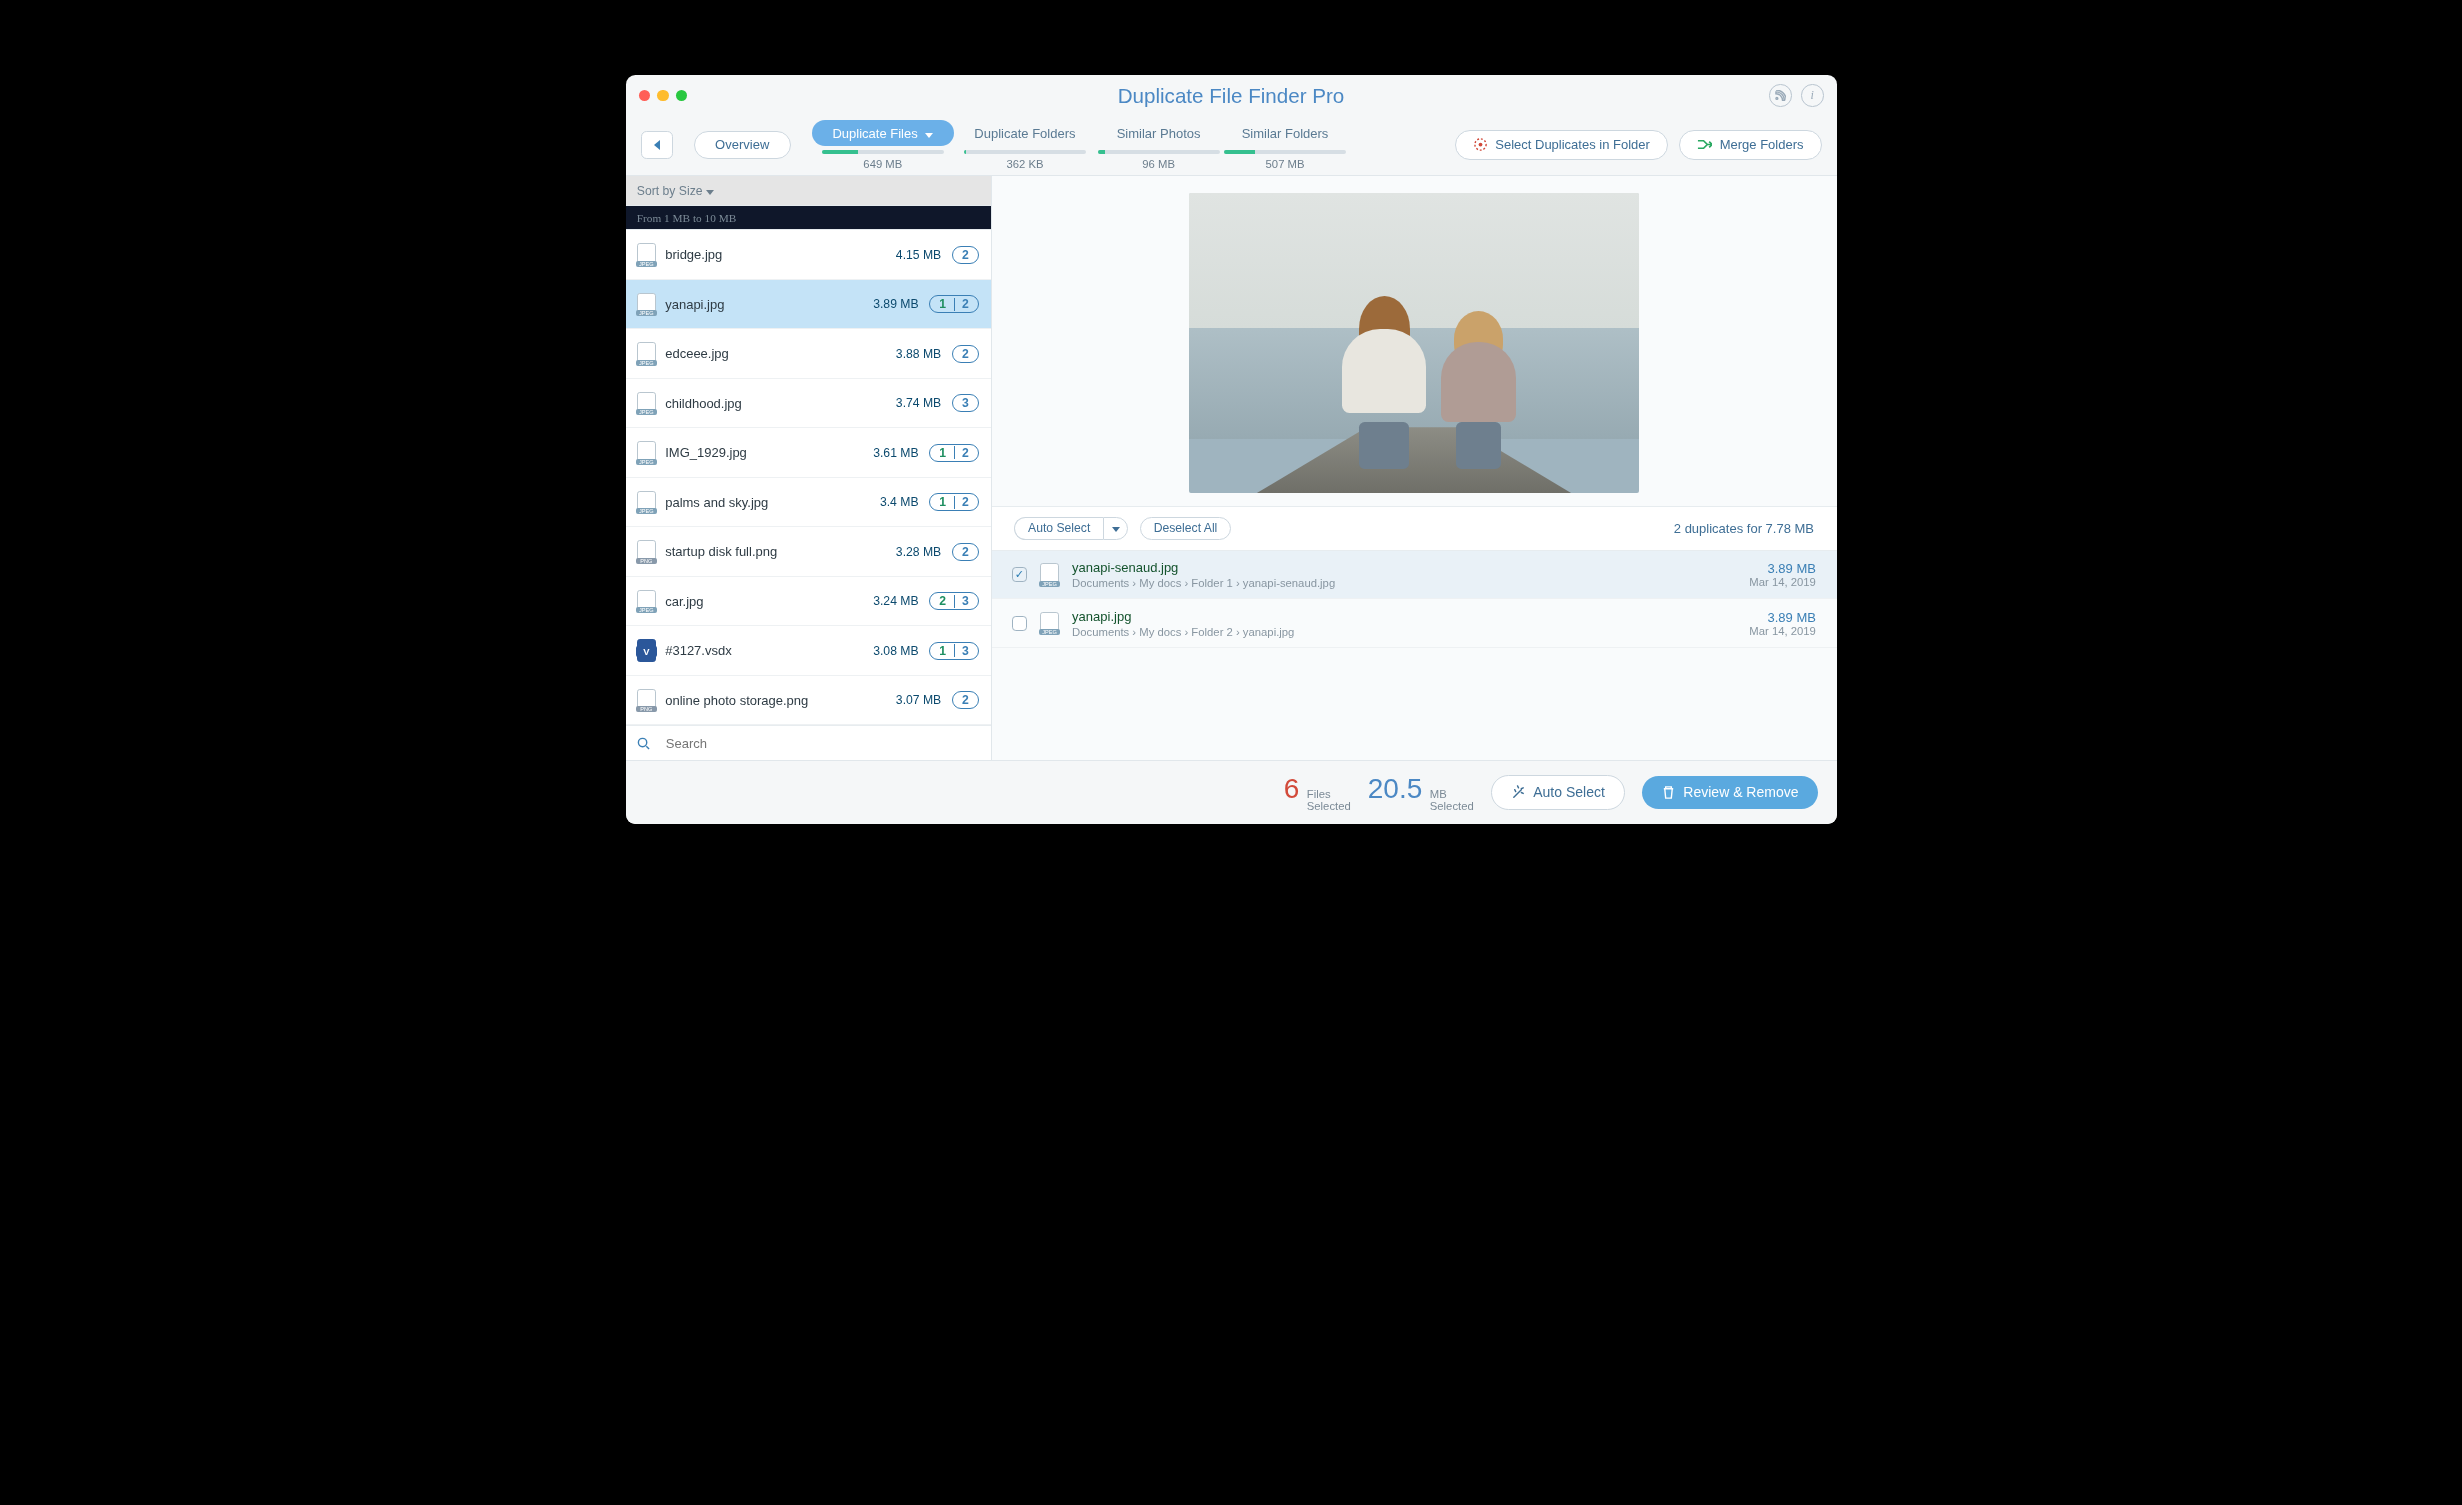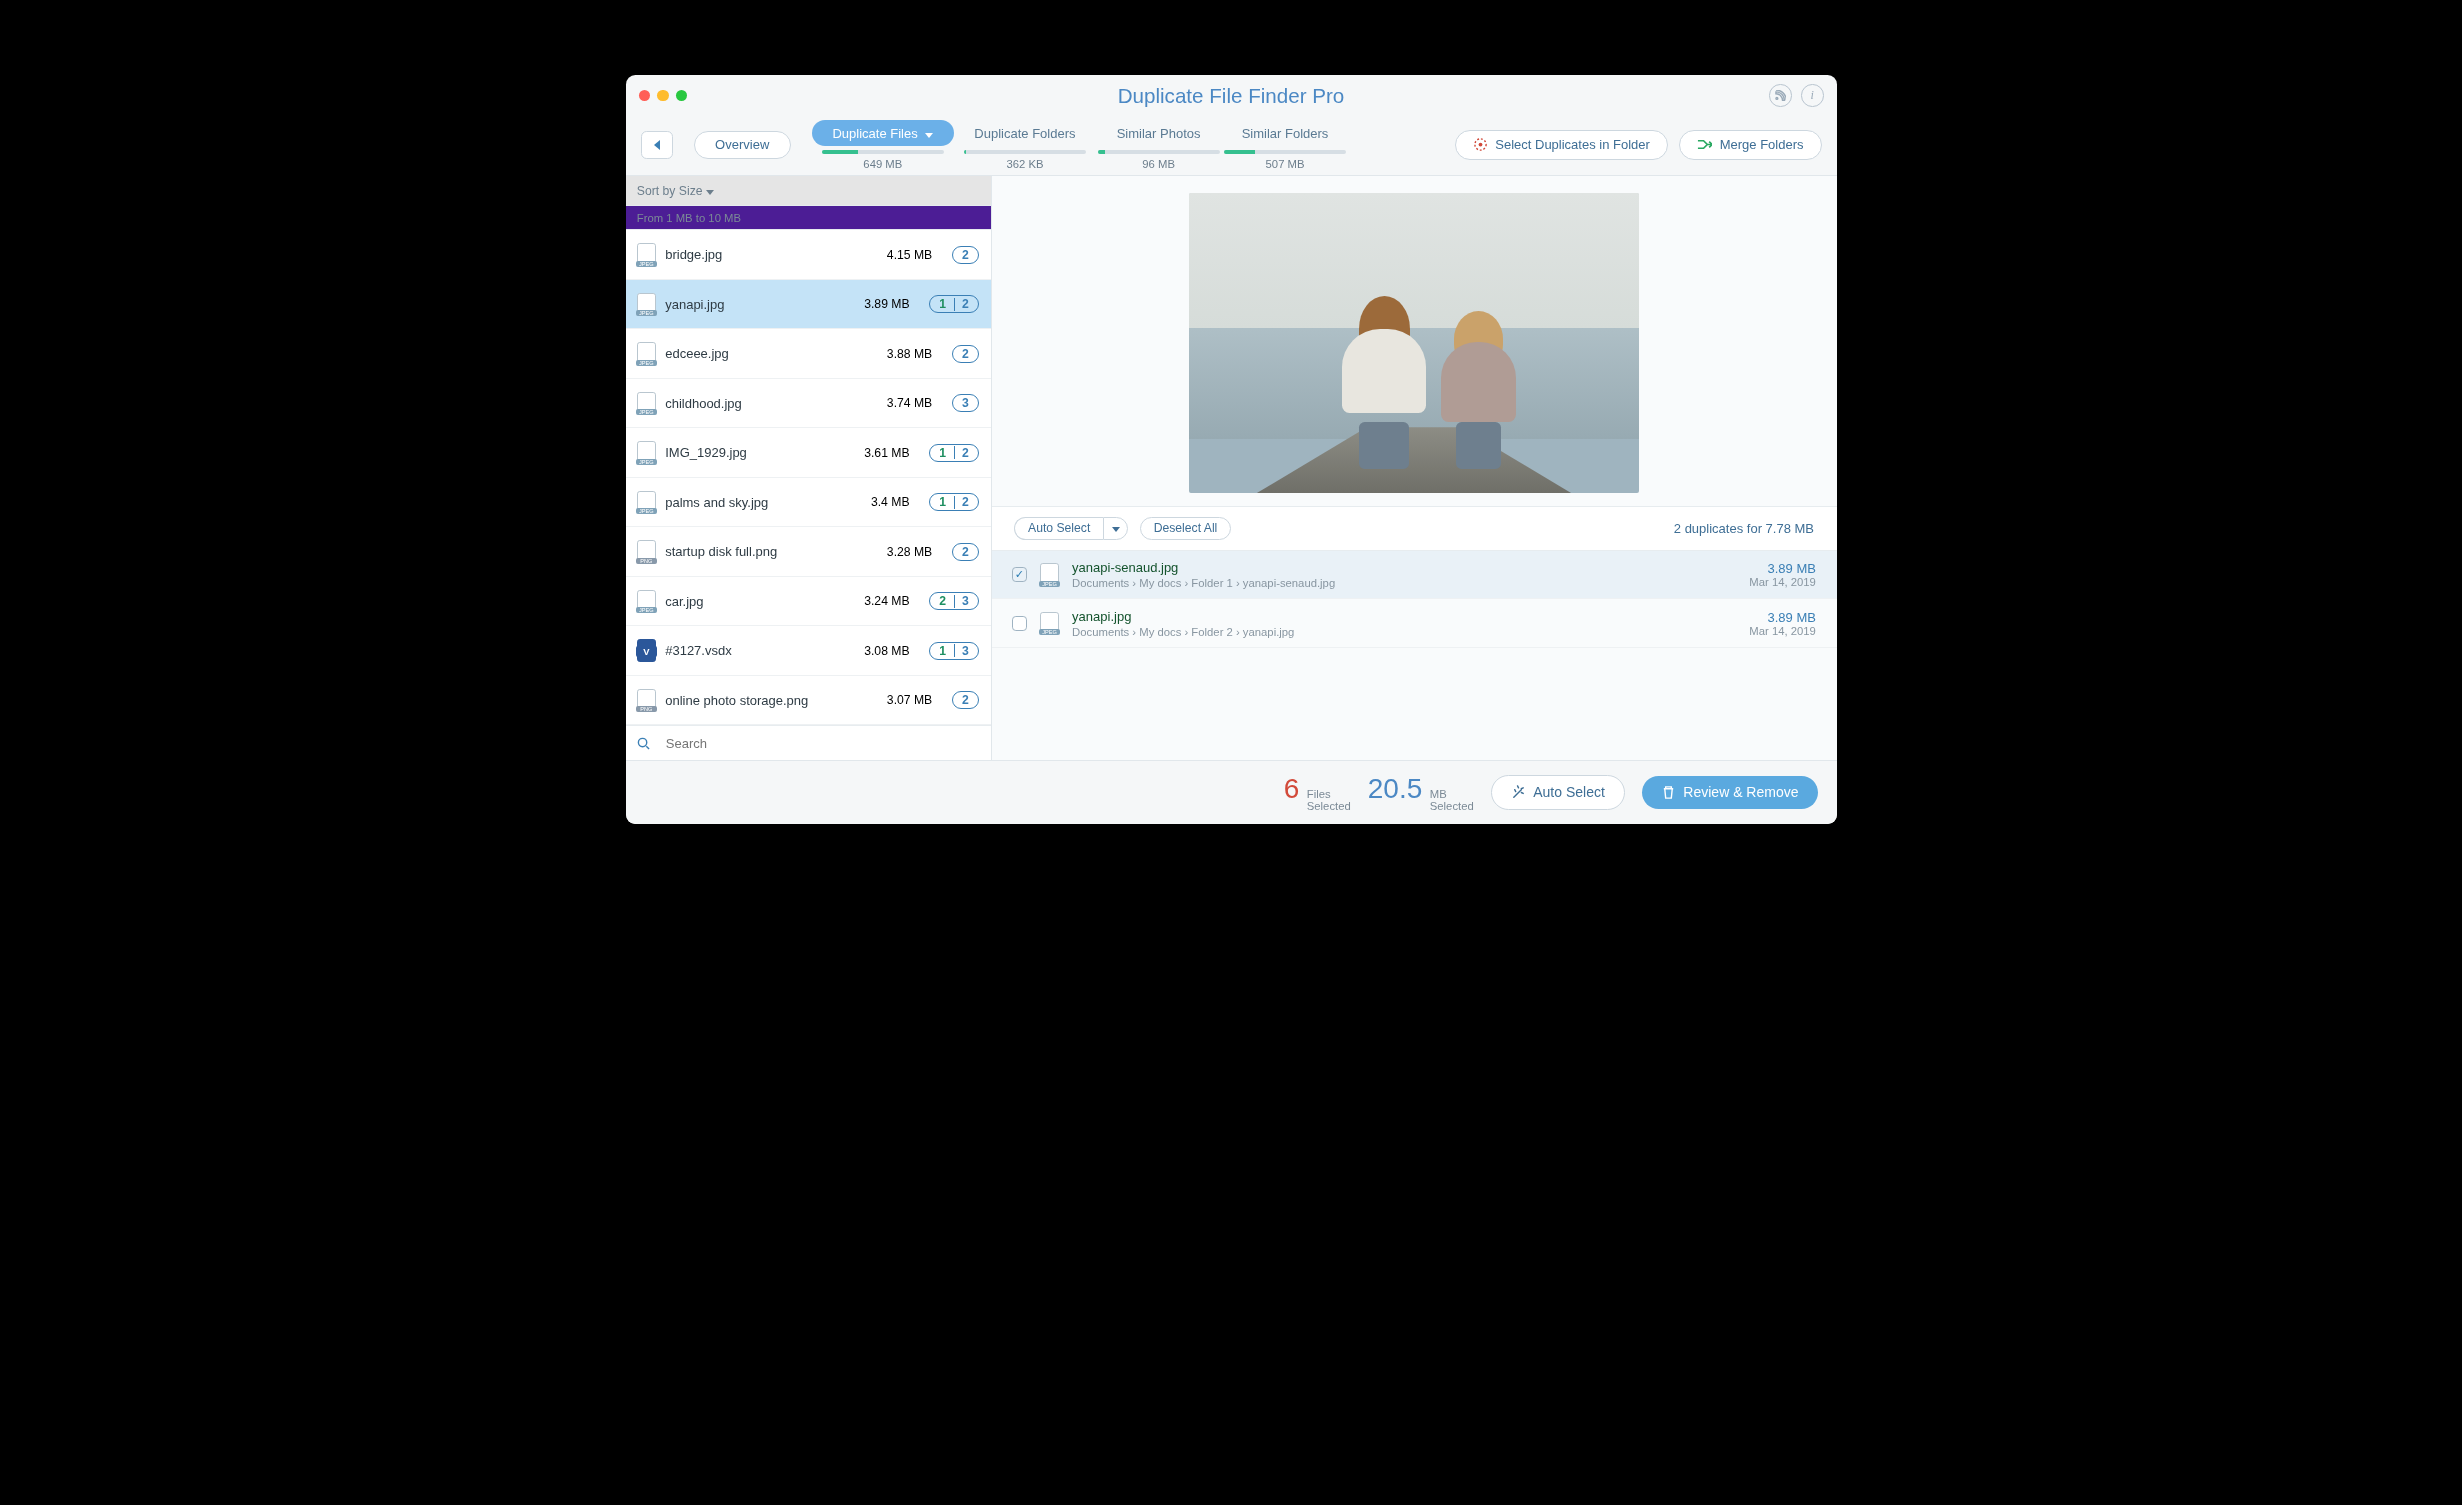--- a/index.html
+++ b/index.html
@@ -66,35 +66,35 @@
   .seg-bar-fill{position:absolute;left:0;top:0;bottom:0;background:#35c08f;}
   .seg-size{font-size:11.3px;color:#6c7e8c;}
   .top-right{margin-left:auto;display:flex;gap:11.3px;}
   .action-btn{
     padding:6.6px 17px;border:0.9px solid #cdd7df;border-radius:17px;background:#fff;color:#3e6e95;
     display:flex;align-items:center;gap:7.5px;font-size:13px;
   }
   .body{display:flex;flex:1;min-height:0;border-top:0.9px solid #e1e7eb;}
   .sidebar{width:366px;display:flex;flex-direction:column;background:#fff;border-right:0.9px solid #e1e7eb;}
   .sort-hdr{padding:7.5px 11.3px;color:#6c7e8c;font-size:12.2px;background:#e5e5e5;border-bottom:0.9px solid #e7ecef;}
-  .group-hdr{padding:5.6px 11.3px;color:#7b8a96;font-size:11.3px;background:#4c1d95;border-bottom:0.9px solid #e7ecef;}
+  .group-hdr{padding:5.6px 11.3px;color:#7b8a96;font-size:11.3px;background:#0f172a;border-bottom:0.9px solid #e7ecef;font-family:Liberation Serif, serif;}
   .list{flex:1;overflow:auto;}
   .row{
     display:flex;align-items:center;gap:9.4px;padding:13px 11.3px;border-bottom:0.9px solid #eef1f3;
   }
   .row.sel{background:#c4e3f7;}
   .ficon{
     width:19px;height:22.5px;border:0.9px solid #b9c6cf;border-radius:2.8px;background:#fff;position:relative;
   }
   .ficon::after{content:"JPEG";position:absolute;bottom:-1.9px;left:-1.9px;right:-1.9px;font-size:5.6px;background:#7fa2b8;color:#fff;text-align:center;border-radius:1.9px;padding:0 0.9px;}
   .ficon.png::after{content:"PNG";background:#89a;}
   .ficon.vsdx{background:#2b579a;border-color:#2b579a;}
   .ficon.vsdx::after{content:"V";background:#2b579a;color:#fff;font-size:9.4px;font-weight:700;bottom:3.8px;}
   .fname{flex:1;font-size:13px;color:#2e3b44;white-space:nowrap;overflow:hidden;text-overflow:ellipsis;}
-  .fsize{color:#000000;font-size:12.2px;margin-right:10px;}
+  .fsize{color:#0c4a6e;font-size:12.2px;margin-right:1px;}
   .badge{
     border:1.4px solid #3a7fb5;border-radius:11.3px;padding:0.9px 9.4px;color:#3a7fb5;font-size:12.2px;font-weight:600;
     display:flex;gap:7.5px;align-items:center;
   }
   .badge .sep{width:0.9px;height:13px;background:#3a7fb5;}
   .badge .on{color:#1f8f61;}
   .search-row{display:flex;align-items:center;gap:16px;padding:9.4px 11.3px;border-top:0.9px solid #e7ecef;color:#3a7fb5;}
   .main{flex:1;display:flex;flex-direction:column;background:#f9fbfc;}
   .preview{display:flex;justify-content:center;padding:17px 0 13px;}
   .preview-img{

